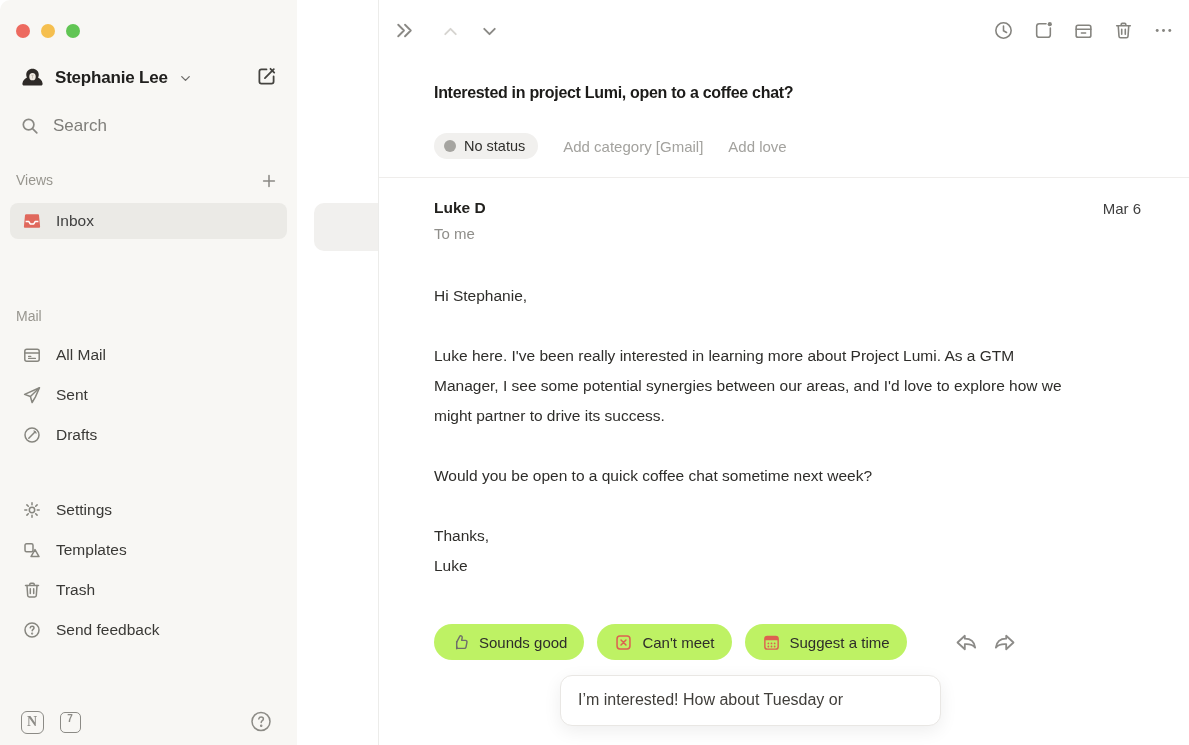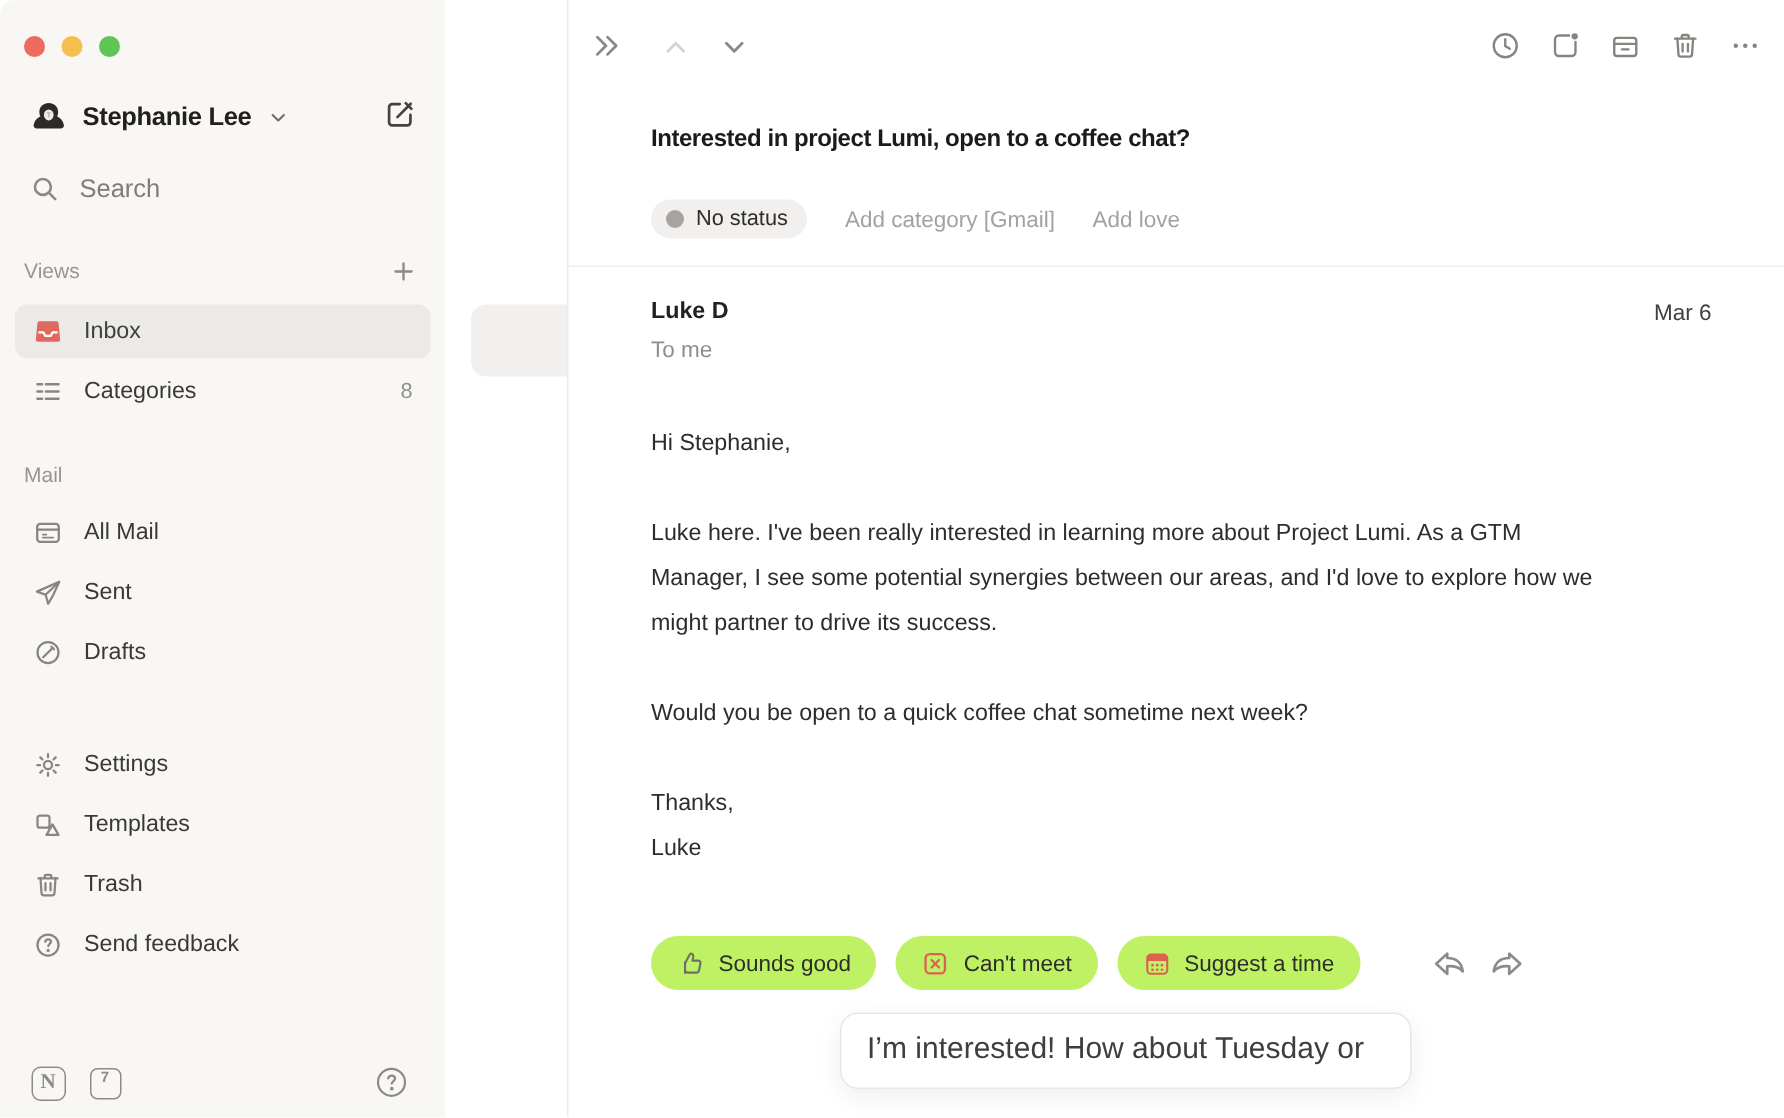--- a/index.html
+++ b/index.html
@@ -54,21 +54,21 @@
   .bline{height:30px;line-height:30px;font-size:15.5px;color:#2e2d2a;white-space:nowrap;}
   .pgap{height:30px;}
   
   .qr-row{position:absolute;left:434px;top:624px;display:flex;gap:13px;align-items:center;}
   .qr{display:flex;align-items:center;gap:9px;height:36px;padding:0 17px;border-radius:18px;background:#bef264;font-size:15px;font-weight:500;color:#2e2d2a;cursor:pointer;}
   .qr .qic{width:19px;height:19px;display:flex;}
   .rf-row{position:absolute;left:953px;top:629px;display:flex;gap:11px;color:#8c8b88;}
   .rf-row .rfi{width:27px;height:27px;cursor:pointer;display:flex;}
   
   .tooltip{position:absolute;left:560px;top:675px;width:381px;box-sizing:border-box;background:#fff;border:1px solid #e9e7e4;border-radius:12px;box-shadow:0 5px 18px rgba(0,0,0,.07);padding:11px 17px 13px;cursor:pointer;}
-  .tooltip .tline{font-size:20px;line-height:25px;color:#403e3a;}
+  .tooltip .tline{font-size:16px;line-height:25px;color:#403e3a;}
   svg{display:block;}
 </style>
 </head>
 <body>
 
 <div class="sidebar">
   <div class="tl red"></div>
   <div class="tl yellow"></div>
   <div class="tl green"></div>
 
@@ -111,29 +111,20 @@
   </div>
 
   <div class="srow selected" style="top:203px;">
     <span class="ic">
       <svg viewBox="0 0 20 20" width="20" height="20">
           <path d="M4.2 3.2h11.6c.6 0 1.1.4 1.2 1l1.1 11.2c.1.8-.5 1.4-1.3 1.4H3.2c-.8 0-1.4-.6-1.3-1.4L3 4.2c.1-.6.6-1 1.2-1z" fill="#e0685c"></path>
           <path d="M3.6 10.6h3.3l1.3 2.3h3.6l1.3-2.3h3.3" fill="none" stroke="#ffffff" stroke-width="1.5" stroke-linejoin="round"></path>
         </svg>
     </span>
     <span class="lbl">Inbox</span>
-  </div>
-  <div class="srow" style="top:243px;">
-    <span class="ic">
-      <svg viewBox="0 0 20 20" width="20" height="20" fill="none" stroke="currentColor" stroke-width="1.7" stroke-linecap="round">
-          <path d="M3 5.2h3M8.6 5.2H17M3 10h3M8.6 10H17M3 14.8h3M8.6 14.8H17"></path>
-        </svg>
-    </span>
-    <span class="lbl">Categories</span>
-    <span class="badge">8</span>
   </div>
 
   <div class="shead" style="top:308px;">Mail</div>
 
   <div class="srow" style="top:337px;">
     <span class="ic">
       <svg viewBox="0 0 20 20" width="20" height="20" fill="none" stroke="currentColor" stroke-width="1.5" stroke-linecap="round" stroke-linejoin="round">
           <rect x="2.8" y="4.2" width="14.4" height="12" rx="2"></rect>
           <path d="M2.8 8h14.4"></path>
           <path d="M6.6 11.4h2.2M6.6 13.4h6.8" stroke-width="1.3"></path>

